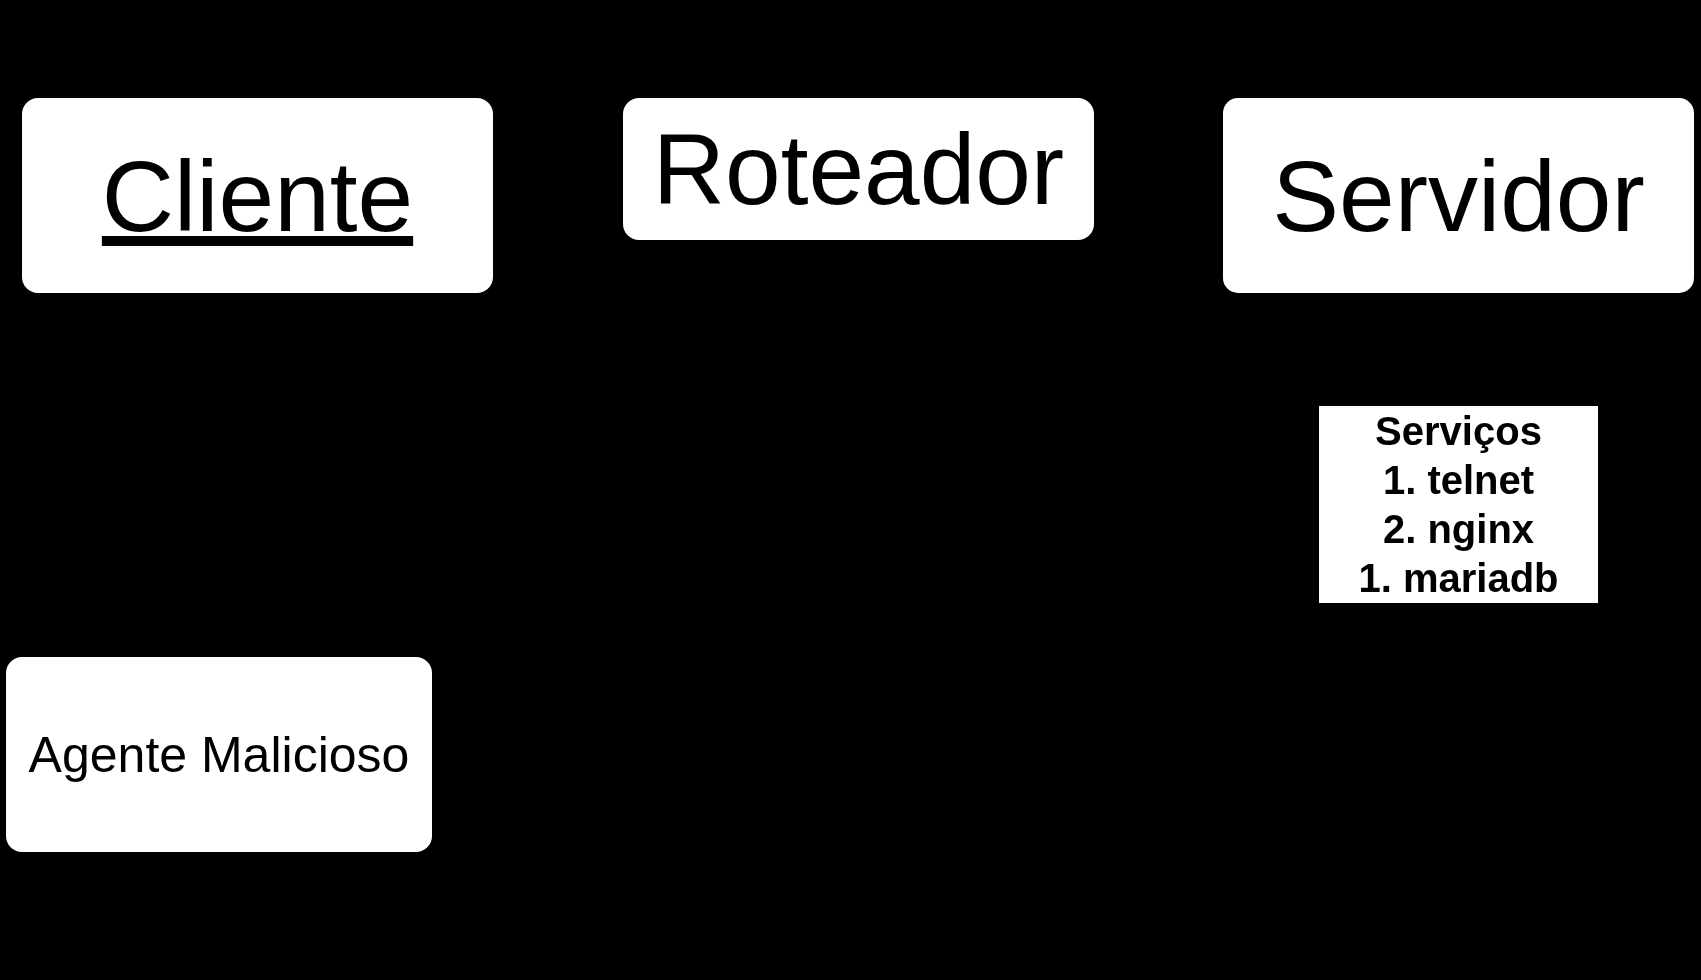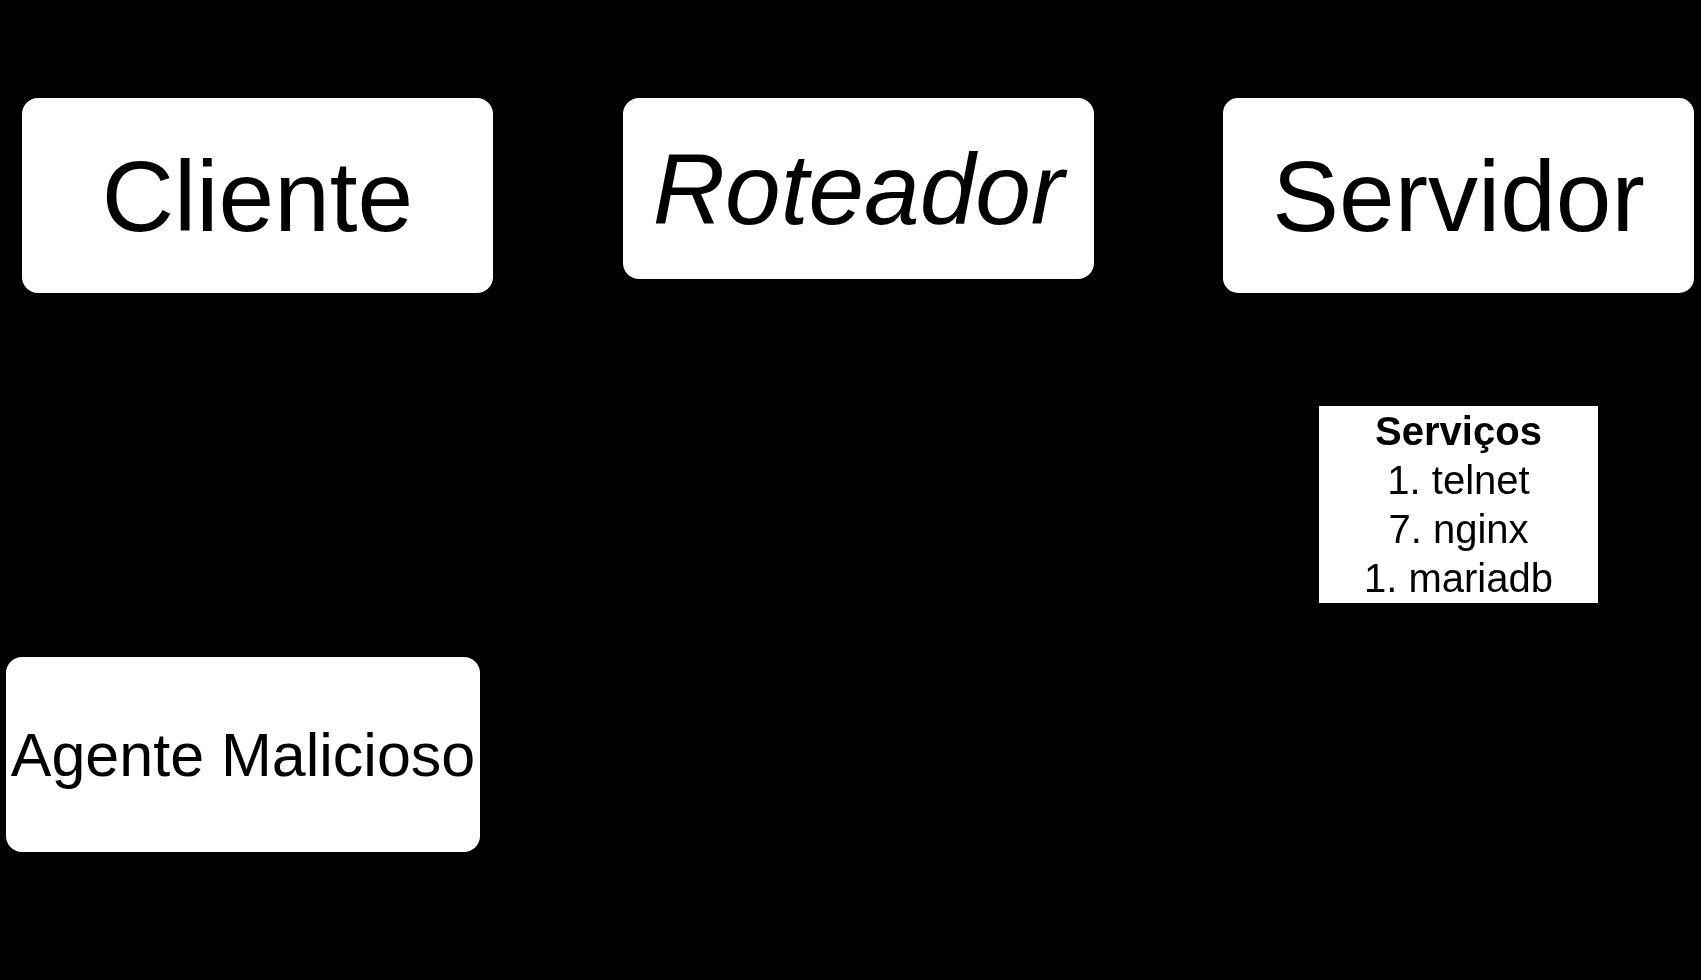--- a/index.html
+++ b/index.html
@@ -24,47 +24,47 @@
     align-items: center;
     justify-content: center;
     text-align: center;
     box-sizing: border-box;
   }
   .node-large {
     font-size: 100px;
     line-height: 1.1;
     letter-spacing: 0px;
   }
-  .node-cliente  { left: 22px;   top: 98px;  width: 471px; height: 195px; }
-  .node-roteador { left: 623px;  top: 98px;  width: 471px; height: 181px; font-style: italic; }
+  .node-cliente  { left: 22px;   top: 98px;  width: 471px; height: 195px; text-decoration: underline; }
+  .node-roteador { left: 623px;  top: 98px;  width: 471px; height: 142px; }
   .node-servidor { left: 1223px; top: 98px;  width: 471px; height: 195px; border-radius: 15px; }
   .node-agente {
-    left: 6px; top: 657px; width: 474px; height: 195px;
-    font-size: 61px;
+    left: 6px; top: 657px; width: 426px; height: 195px;
+    font-size: 50px;
     line-height: 86px;
     padding: 0 0;
   }
   .services-box {
     position: absolute;
     left: 1319px; top: 406px; width: 279px; height: 197px;
     background: #ffffff;
     display: flex;
     flex-direction: column;
     align-items: center;
     justify-content: center;
     text-align: center;
     font-size: 40px;
     line-height: 49px;
     box-sizing: border-box;
   }
   .services-title {
     font-weight: 700;
   }
   .service-item {
-    font-weight: 400;
+    font-weight: 700;
   }
 </style>
 </head>
 <body>
 
 <div class="canvas">
 
   <div class="node node-large node-cliente">
     <span>Cliente</span>
   </div>
@@ -73,21 +73,21 @@
     <span>Roteador</span>
   </div>
 
   <div class="node node-large node-servidor">
     <span>Servidor</span>
   </div>
 
   <div class="services-box">
     <div class="services-title">Serviços</div>
     <div class="service-item">1. telnet</div>
-    <div class="service-item">7. nginx</div>
+    <div class="service-item">2. nginx</div>
     <div class="service-item">1. mariadb</div>
   </div>
 
   <div class="node node-agente">
     <span>Agente Malicioso</span>
   </div>
 
 </div>
 
 </body></html>

